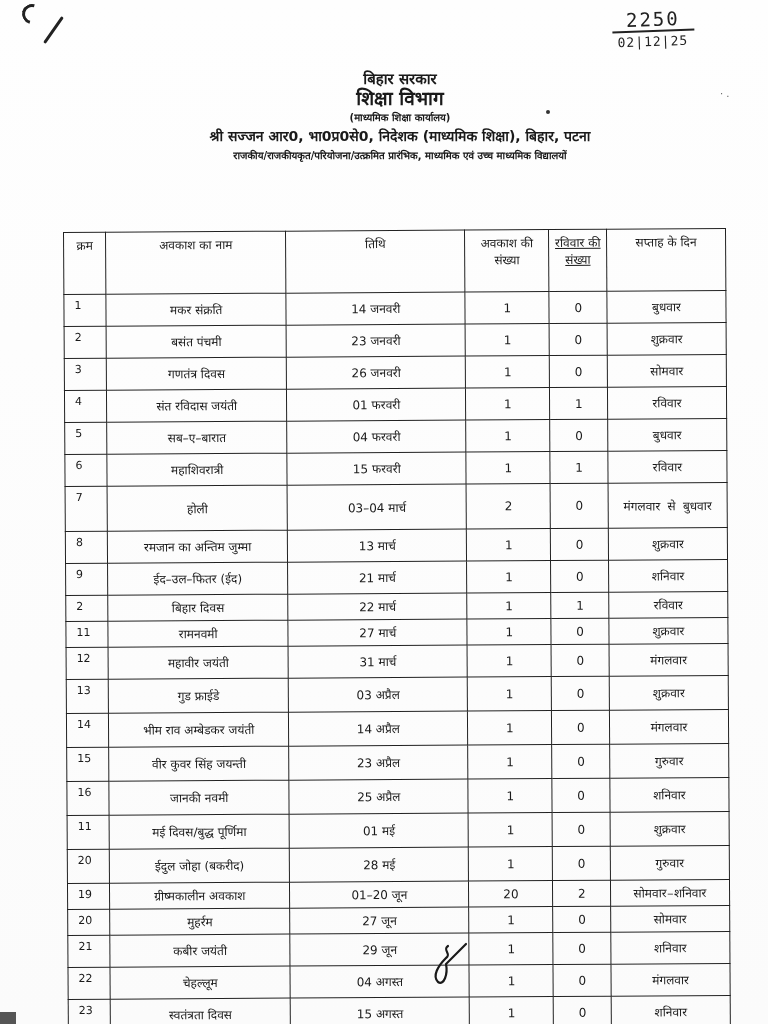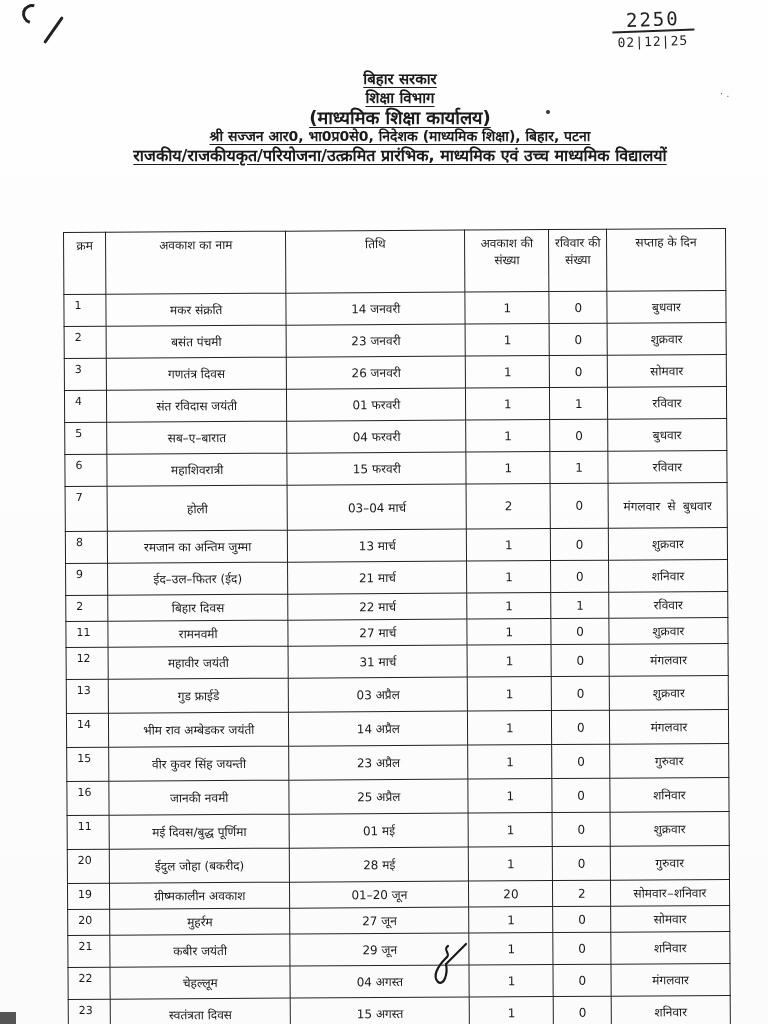--- a/index.html
+++ b/index.html
@@ -84,28 +84,27 @@
       text-align: center;
       font-family: "DejaVu Sans", sans-serif;
       font-weight: bold;
       line-height: 19px;
       font-size: 14px;
     }
     .header .line {
       display: block;
     }
     .header .line span {
-      text-decoration: underline;
       text-underline-offset: 3px;
     }
     .header .l1 { font-size: 15px; }
-    .header .l2 { font-size: 15px; }
-    .header .l3 { font-size: 18px; }
+    .header .l2 { font-size: 19px; }
+    .header .l3 { font-size: 10px; }
     .header .l4 { font-size: 14px; }
-    .header .l5 { font-size: 16px; }
+    .header .l5 { font-size: 10px; }
     .header .l6 { font-size: 14px; }
     .header .l7 { font-size: 14px; }
 
     
     .holiday-table {
       position: absolute;
       left: 63px; top: 232px;
       width: 663px;
       border-collapse: collapse;
       font-size: 12px;
@@ -133,21 +132,21 @@
       text-align: left;
       vertical-align: top;
       padding-top: 4px;
       padding-left: 10px;
       font-size: 11px;
     }
     .col-sr { width: 34px; border-radius: 17px; }
     .col-name { width: 180px; }
     .col-date { width: 180px; }
     .col-count { width: 78px; }
-    .col-sun { width: 50px; }
+    .col-sun { width: 50px; text-decoration: underline; }
     .col-day { width: 115px; }
     .holiday-table tr.tall td { height: 40px; }
     .holiday-table tr.tight td { height: 21px; }
     .holiday-table tr.mid td { height: 29px; }
     .day-cell { font-size: 12px; font-family: Liberation Mono, monospace; }
 
     
     .signature {
       position: absolute;
       left: 426px; top: 942px;

